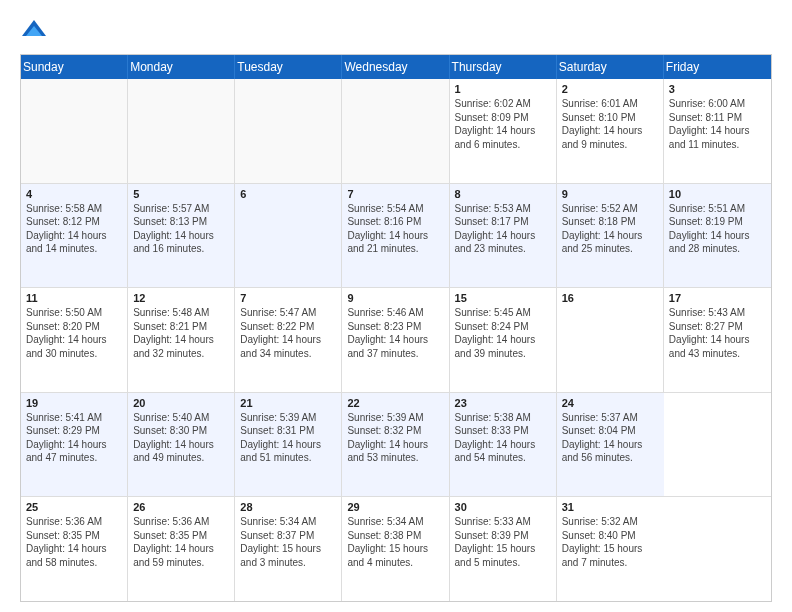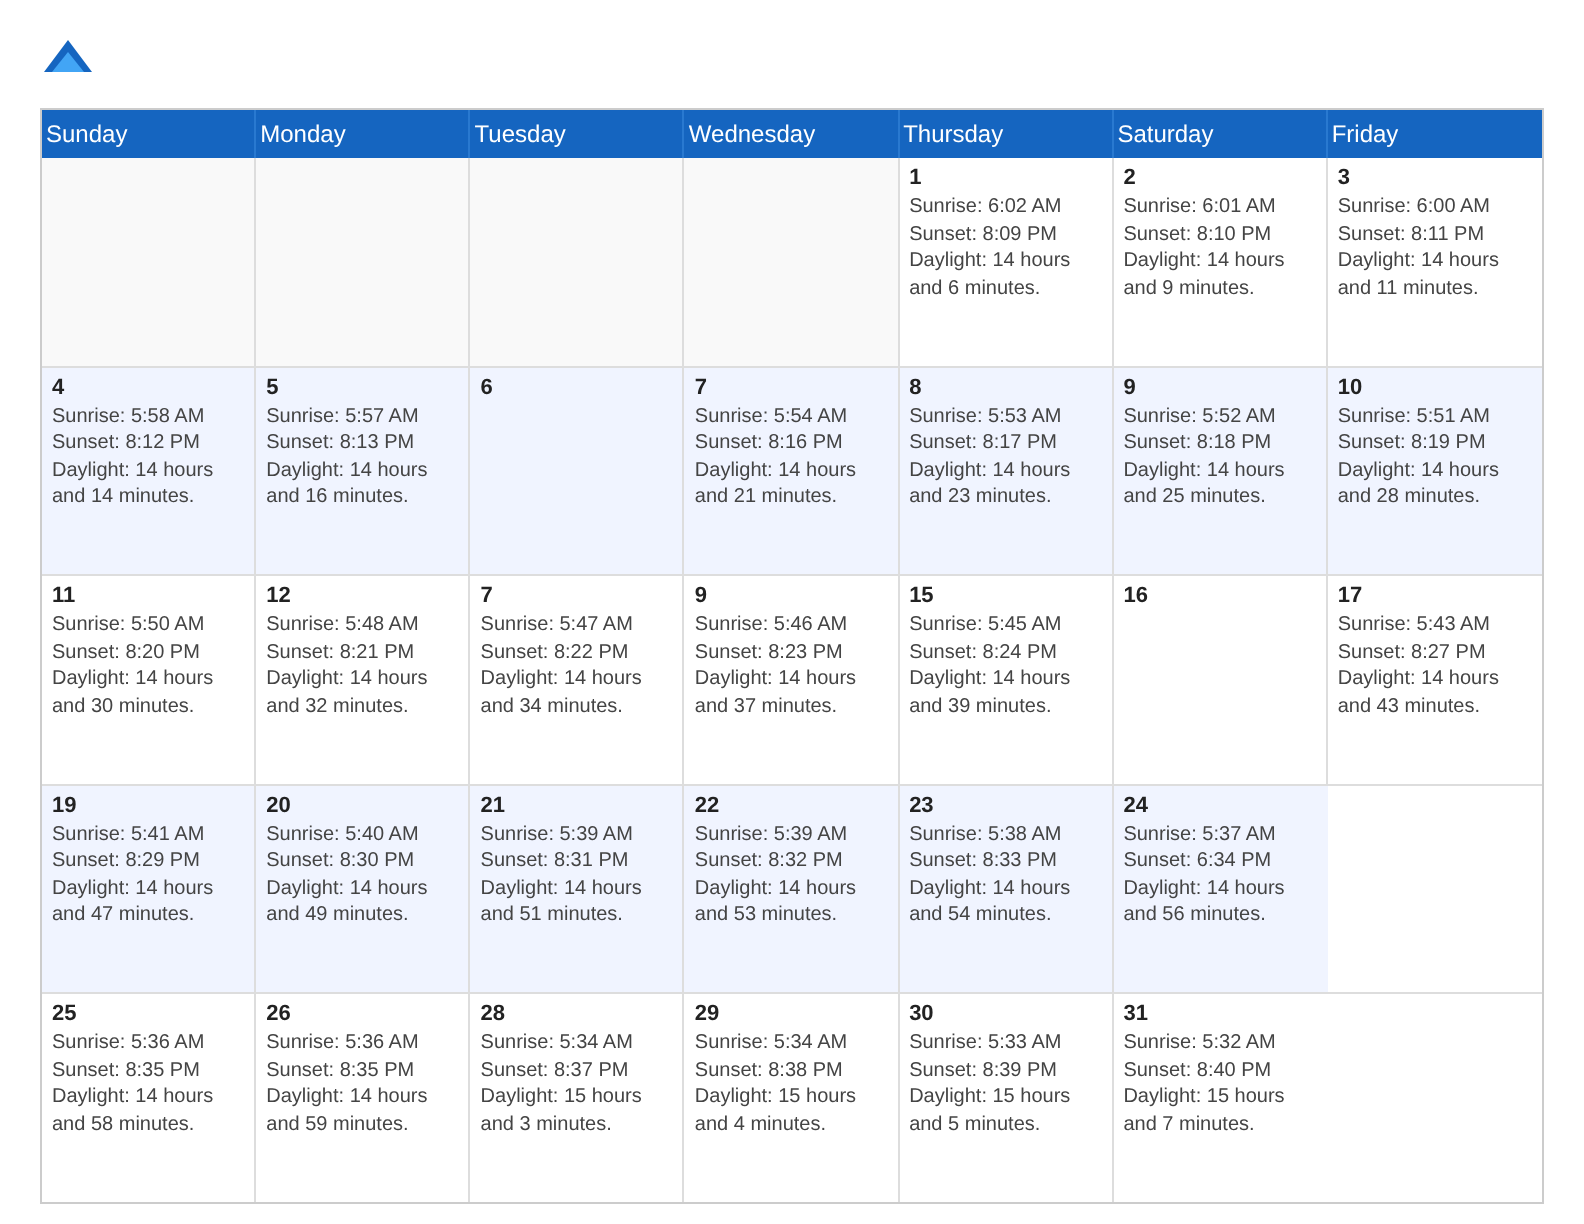--- a/index.html
+++ b/index.html
@@ -299,21 +299,21 @@
           <div class="cal-cell alt-row">
             <div class="day-num">23</div>
             <div class="day-info">Sunrise: 5:38 AM
 Sunset: 8:33 PM
 Daylight: 14 hours
 and 54 minutes.</div>
           </div>
           <div class="cal-cell alt-row">
             <div class="day-num">24</div>
             <div class="day-info">Sunrise: 5:37 AM
-Sunset: 6:34 PM
+Sunset: 8:04 PM
 Daylight: 14 hours
 and 56 minutes.</div>
           </div>
         </div>
         <div class="cal-row">
           <div class="cal-cell">
             <div class="day-num">25</div>
             <div class="day-info">Sunrise: 5:36 AM
 Sunset: 8:35 PM
 Daylight: 14 hours

